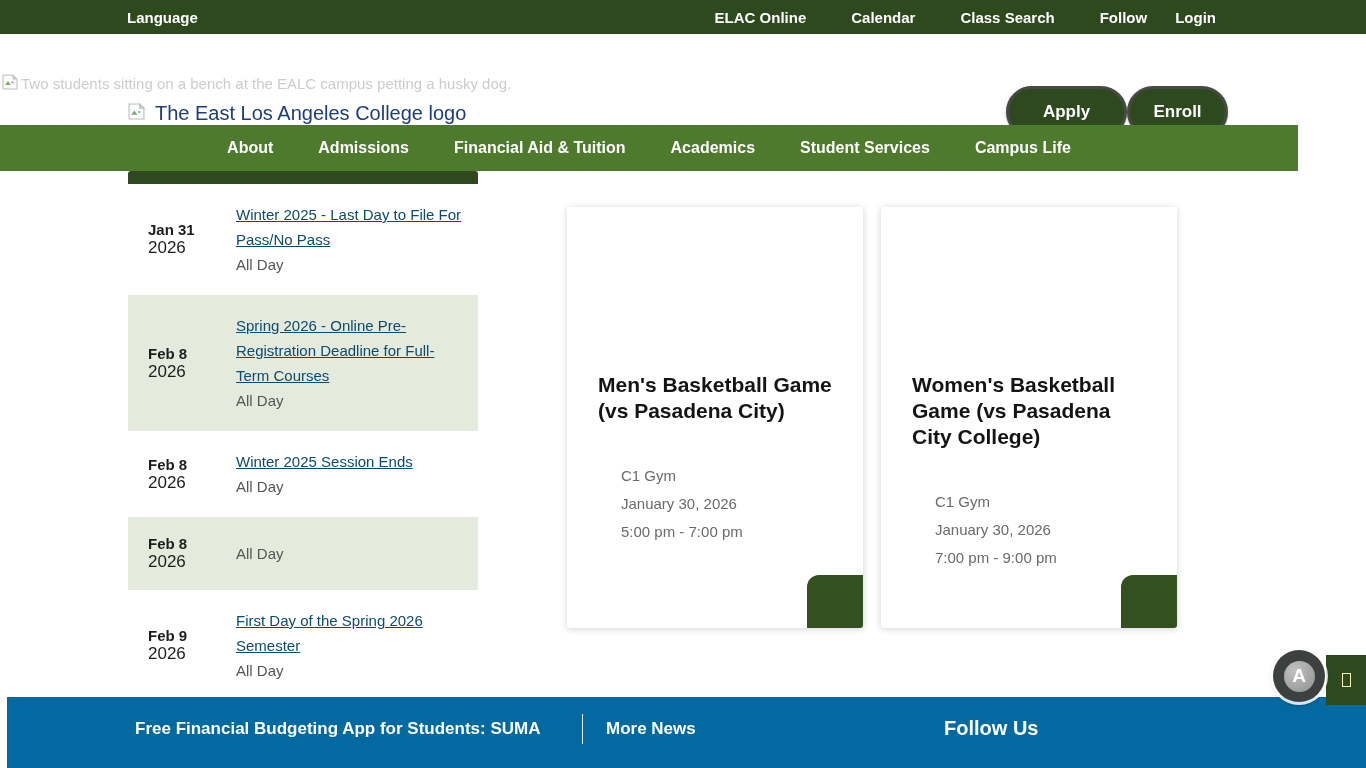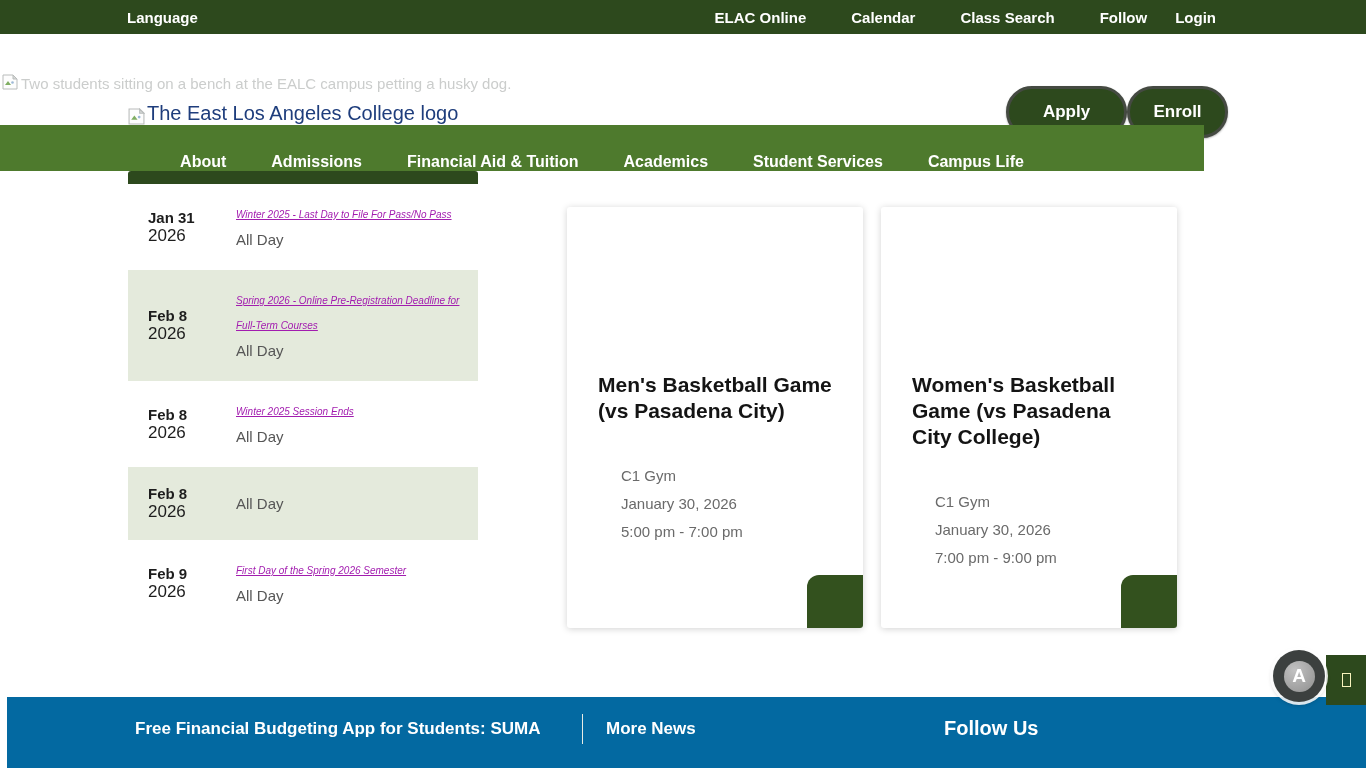--- a/index.html
+++ b/index.html
@@ -24,61 +24,61 @@
 
   .broken-img { display: inline-block; vertical-align: middle; }
 
   .hero-alt {
     position: absolute; left: 2px; top: 40px; display: flex; align-items: flex-start; gap: 3px;
     color: #cbcdcc; font-size: 15px;
   }
   .hero-alt .alt-text { padding-top: 1px; }
 
   .logo-link {
-    position: absolute; left: 128px; top: 64px; display: flex; align-items: flex-end; gap: 2px;
+    position: absolute; left: 128px; top: 64px; display: flex; align-items: center; gap: 10px;
     color: #1e3d7c; font-size: 20px; font-weight: 400; text-decoration: none; cursor: pointer;
   }
   .logo-link .alt-text { margin-top: 4px; }
 
   .header-buttons { position: absolute; right: 138px; top: 52px; display: flex; }
   .pill-btn {
     height: 52px; border-radius: 26px; background: #2d491d; color: #ffffff;
     border: 3px solid #454a42; font-size: 17px; font-weight: 700;
     font-family: "Liberation Sans", sans-serif;
     display: flex; align-items: center; justify-content: center; cursor: pointer;
     box-shadow: 0 1px 2px rgba(0,0,0,0.3);
   }
   .pill-btn.apply { width: 121px; }
   .pill-btn.enroll { width: 101px; }
 
   
   .mainnav {
-    position: absolute; left: 0; top: 125px; width: 1204px; height: 46px;
-    background: #4e7a2d; display: flex; align-items: flex-end; justify-content: center; gap: 45px;
+    position: absolute; left: 0; top: 125px; width: 1298px; height: 46px;
+    background: #4e7a2d; display: flex; align-items: center; justify-content: center; gap: 45px;
   }
   .mainnav .nav-item {
     color: #ffffff; font-size: 16px; font-weight: 700; cursor: pointer; white-space: nowrap;
   }
 
   
   .events {
     position: absolute; left: 128px; top: 171px; width: 350px; background: transparent;
   }
   .events-header { width: 350px; height: 13px; background: #2d491d; border-radius: 3px 3px 0 0; }
   .event-row {
     display: flex; align-items: center; padding: 18px 16px 18px 20px; background: #ffffff;
   }
   .event-row:nth-child(odd) { background: #e4eadc; } 
   .event-date { width: 68px; flex: 0 0 68px; text-align: left; color: #1d1d1d; }
   .event-date .d-top { font-size: 15px; font-weight: 700; display: block; }
   .event-date .d-year { font-size: 17px; font-weight: 400; display: block; }
   .event-body { margin-left: 20px; width: 226px; }
   .event-title {
-    font-size: 10px; line-height: 25px; color: #a21caf; text-decoration: underline;
-    cursor: pointer; display: inline; font-style: italic;
+    font-size: 15px; line-height: 25px; color: #0c4a6e; text-decoration: underline;
+    cursor: pointer; display: inline;
   }
   .event-time { font-size: 15px; line-height: 25px; color: #565656; }
 
   
   .cards { position: absolute; left: 567px; top: 207px; display: flex; gap: 18px; }
   .card {
     position: relative; width: 296px; height: 421px; background: #ffffff;
     border-radius: 3px; box-shadow: 0 1px 7px rgba(0,0,0,0.18);
   }
   .card-img-space { height: 165px; }

